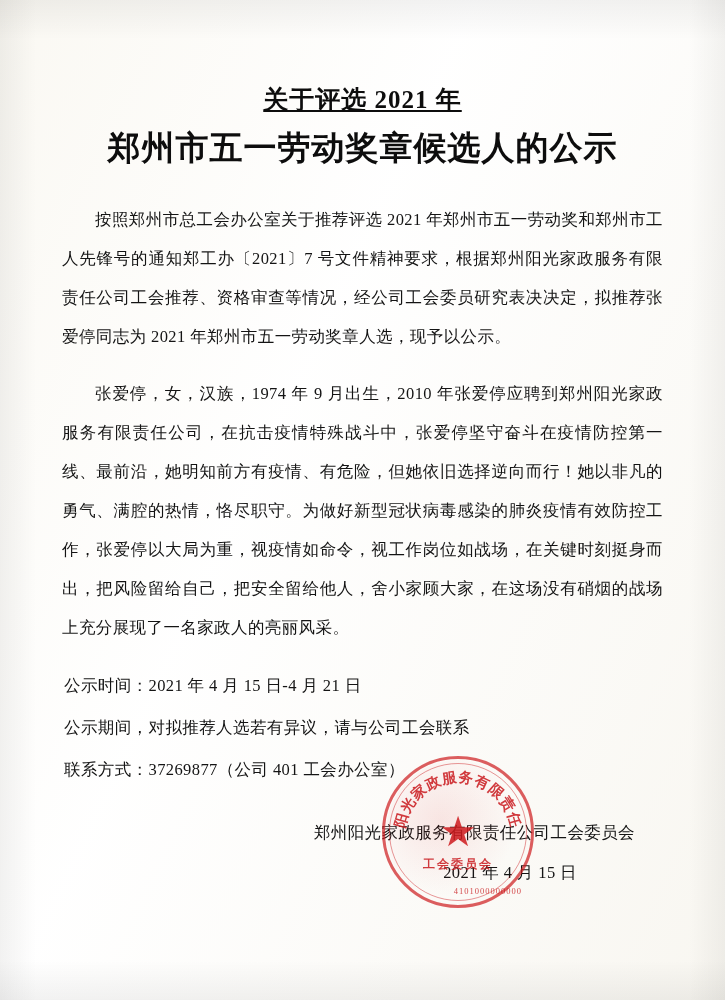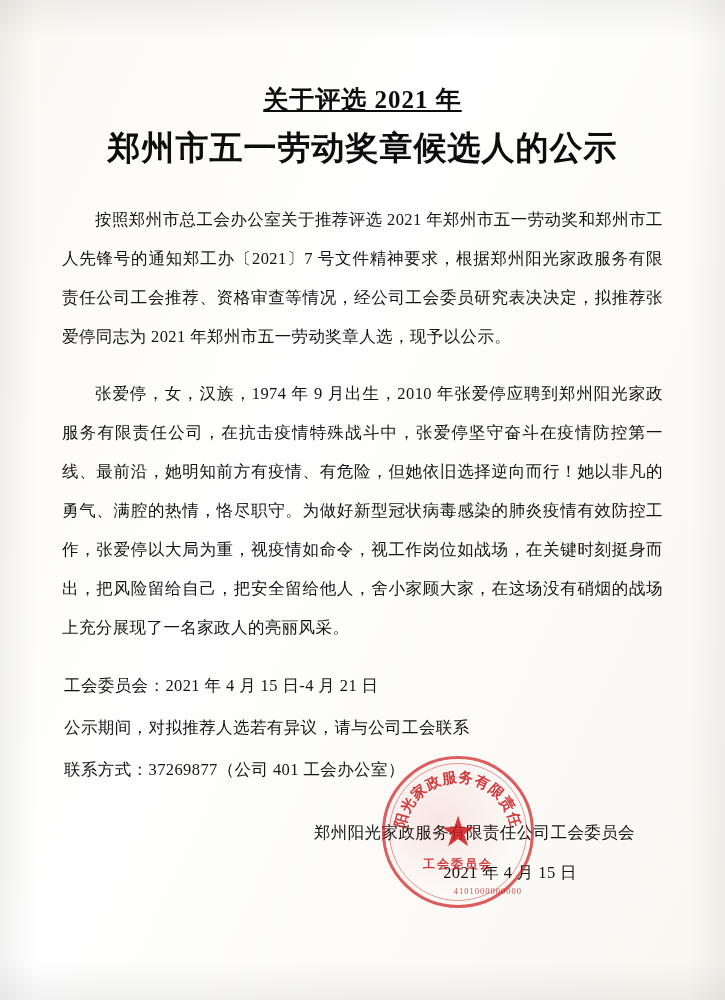--- a/index.html
+++ b/index.html
@@ -176,21 +176,21 @@
 
     <div class="title">关于评选 2021 年</div>
     <div class="title-line-2">郑州市五一劳动奖章候选人的公示</div>
 
     <p class="para para-first">按照郑州市总工会办公室关于推荐评选 2021 年郑州市五一劳动奖和郑州市工人先锋号的通知郑工办〔2021〕7 号文件精神要求，根据郑州阳光家政服务有限责任公司工会推荐、资格审查等情况，经公司工会委员研究表决决定，拟推荐张爱停同志为 2021 年郑州市五一劳动奖章人选，现予以公示。</p>
 
     <p class="para para-second">张爱停，女，汉族，1974 年 9 月出生，2010 年张爱停应聘到郑州阳光家政服务有限责任公司，在抗击疫情特殊战斗中，张爱停坚守奋斗在疫情防控第一线、最前沿，她明知前方有疫情、有危险，但她依旧选择逆向而行！她以非凡的勇气、满腔的热情，恪尽职守。为做好新型冠状病毒感染的肺炎疫情有效防控工作，张爱停以大局为重，视疫情如命令，视工作岗位如战场，在关键时刻挺身而出，把风险留给自己，把安全留给他人，舍小家顾大家，在这场没有硝烟的战场上充分展现了一名家政人的亮丽风采。</p>
 
     <div class="notice-lines">
       <div class="notice-line">
-        <span>工会委员会：</span><span>2021 年 4 月 15 日-4 月 21 日</span>
+        <span>公示时间：</span><span>2021 年 4 月 15 日-4 月 21 日</span>
       </div>
       <div class="notice-line">公示期间，对拟推荐人选若有异议，请与公司工会联系</div>
       <div class="notice-line">
         <span>联系方式：</span><span>37269877（公司 401 工会办公室）</span>
       </div>
     </div>
 
     <div class="signature">
       <div class="sig-line">郑州阳光家政服务有限责任公司工会委员会</div>
       <div class="sig-line sig-date">2021 年 4 月 15 日</div>

